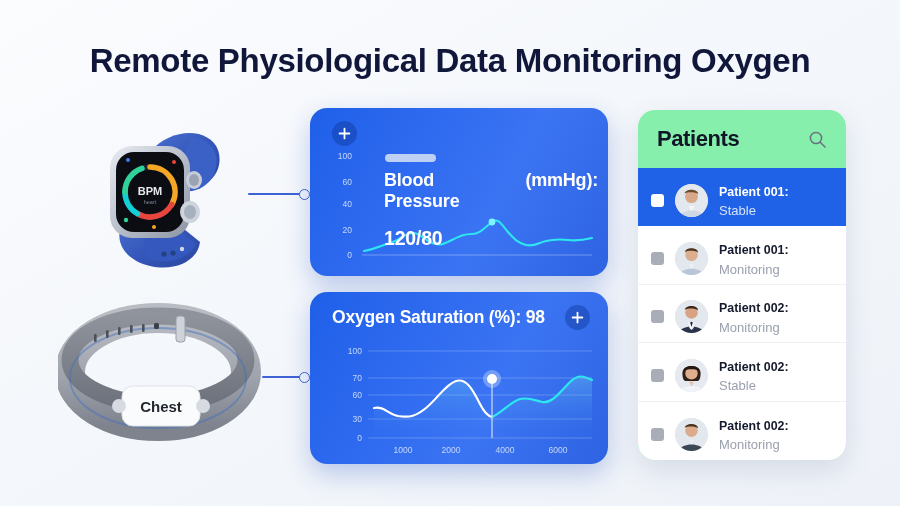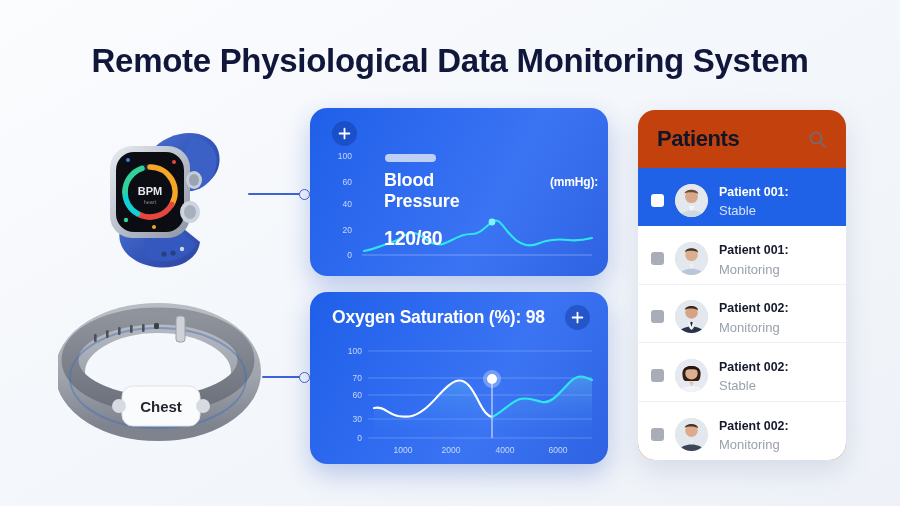--- a/index.html
+++ b/index.html
@@ -59,21 +59,21 @@
     background:rgba(12,52,150,.42);
     display:flex;align-items:center;justify-content:center;
     flex:0 0 auto;cursor:pointer;
   }
   .plus-btn svg{display:block;}
 
   
   .bp-block{position:absolute;left:74px;top:62px;right:10px;color:#fff;}
   .bp-line1{display:flex;gap:44px;align-items:baseline;}
   .bp-label{font-size:18px;font-weight:bold;letter-spacing:-0.2px;}
-  .bp-unit{font-size:12px;font-weight:bold;letter-spacing:-0.2px;}
+  .bp-unit{font-size:18px;font-weight:bold;letter-spacing:-0.2px;}
   .bp-value{font-size:19.5px;font-weight:bold;margin-top:15px;letter-spacing:-0.2px;}
 
   .placeholder-bar{
     position:absolute;left:75px;top:46px;width:51px;height:8px;
     border-radius:5px;background:rgba(222,230,244,.82);
   }
 
   
   .chart{position:absolute;}
   #chart-hr{left:20px;top:40px;width:268px;height:120px;}
@@ -83,21 +83,21 @@
     fill:rgba(215,228,250,.88);
     font-size:8.5px;
     font-family:"Liberation Sans","DejaVu Sans",sans-serif;
   }
   .ytick{text-anchor:end;}
   .xtick{text-anchor:middle;}
 
   
   #patients{
     position:absolute;left:638px;top:110px;width:208px;height:350px;
-    background:#c2410c;border-radius:17px;
+    background:#86efac;border-radius:17px;
     box-shadow:0 10px 28px rgba(60,80,130,.15);
     overflow:hidden;display:flex;flex-direction:column;
   }
   .p-head{
     height:58px;flex:0 0 auto;
     display:flex;align-items:center;justify-content:space-between;
     padding:0 19px 0 19px;box-sizing:border-box;
   }
   .p-head h2{
     margin:0;font-size:22px;font-weight:bold;color:#111528;letter-spacing:-0.4px;
@@ -128,21 +128,21 @@
   .p-name{font-size:12.4px;font-weight:bold;color:#151a2c;white-space:nowrap;}
   .p-status{font-size:13px;color:#9aa0ad;white-space:nowrap;}
   .p-row.selected .p-name{color:#ffffff;}
   .p-row.selected .p-status{color:#d6e2fb;}
 </style>
 </head>
 <body>
 
 <div class="stage">
 
-  <div class="title">Remote Physiological Data Monitoring System</div>
+  <div class="title">Remote Physiological Data Monitoring Oxygen</div>
 
   <div class="device" id="watch">
     <svg width="185" height="185" viewBox="0 0 185 185">
       <defs>
         <linearGradient id="bandG" x1="0" y1="0" x2="1" y2="1">
           <stop offset="0%" stop-color="#4a6fd0"></stop>
             <stop offset="50%" stop-color="#3557bb"></stop>
             <stop offset="100%" stop-color="#2b479e"></stop>
         </linearGradient>
         <linearGradient id="caseG" x1="0" y1="0" x2="1" y2="1">

